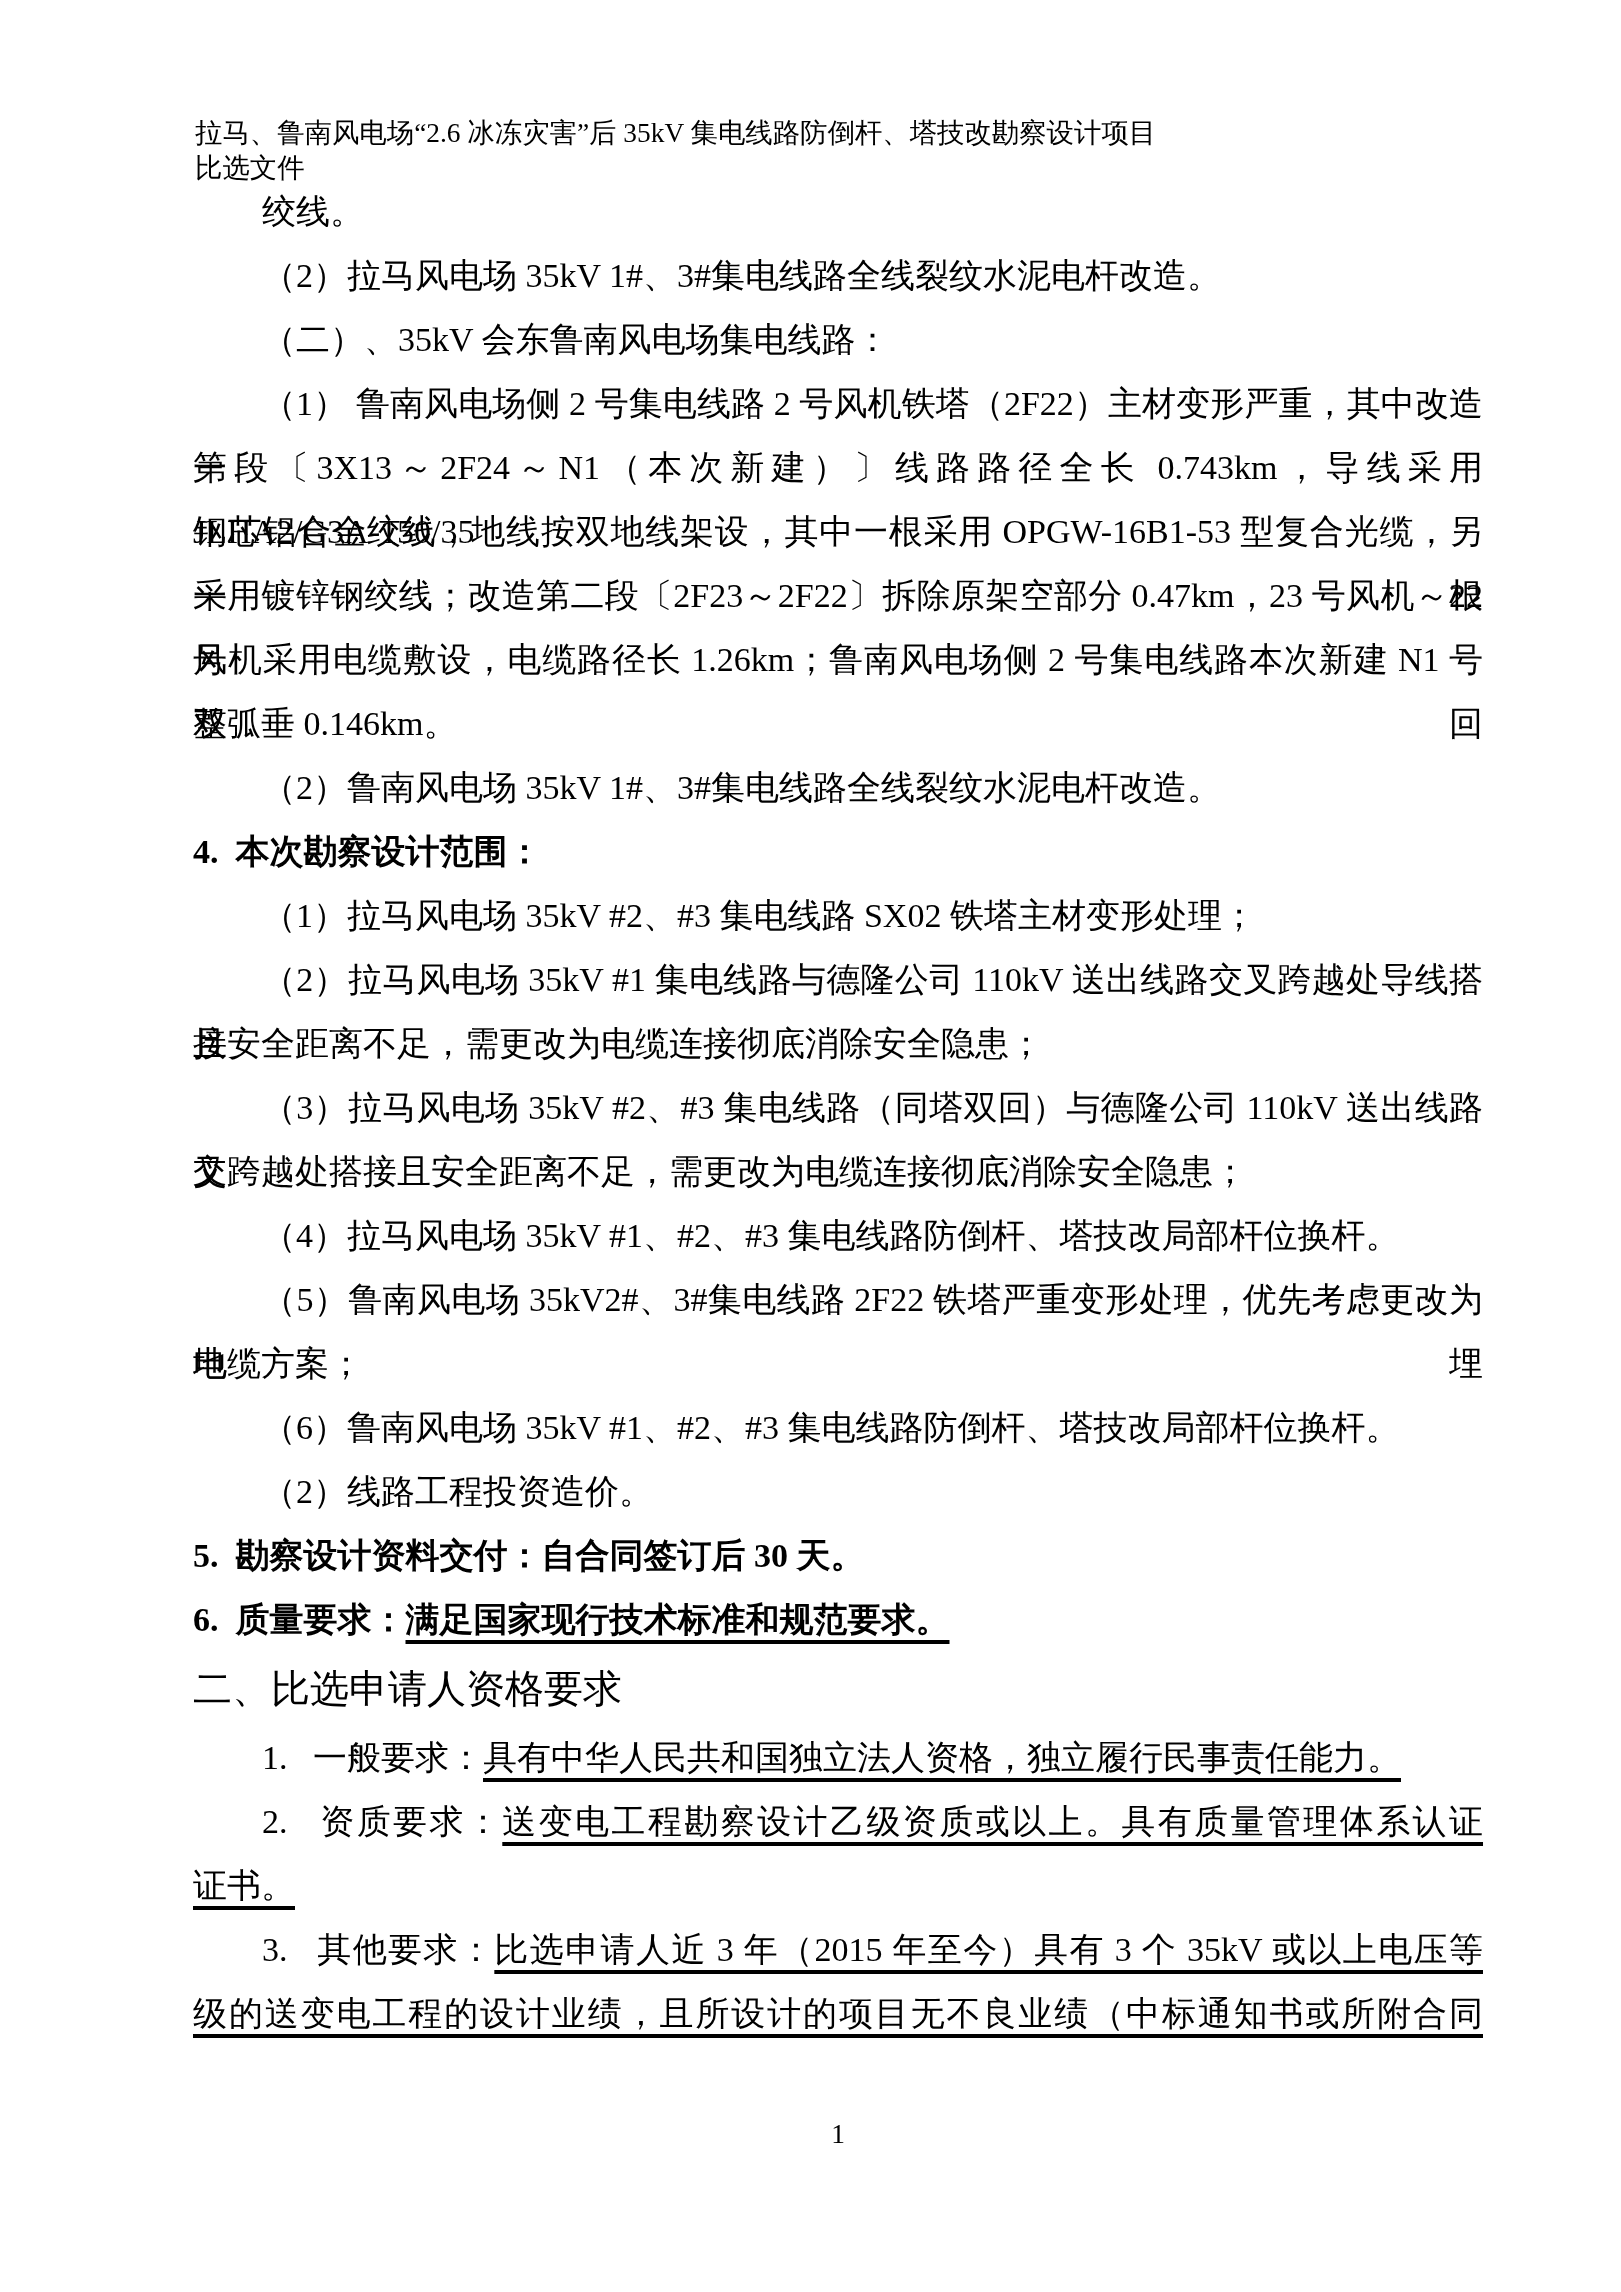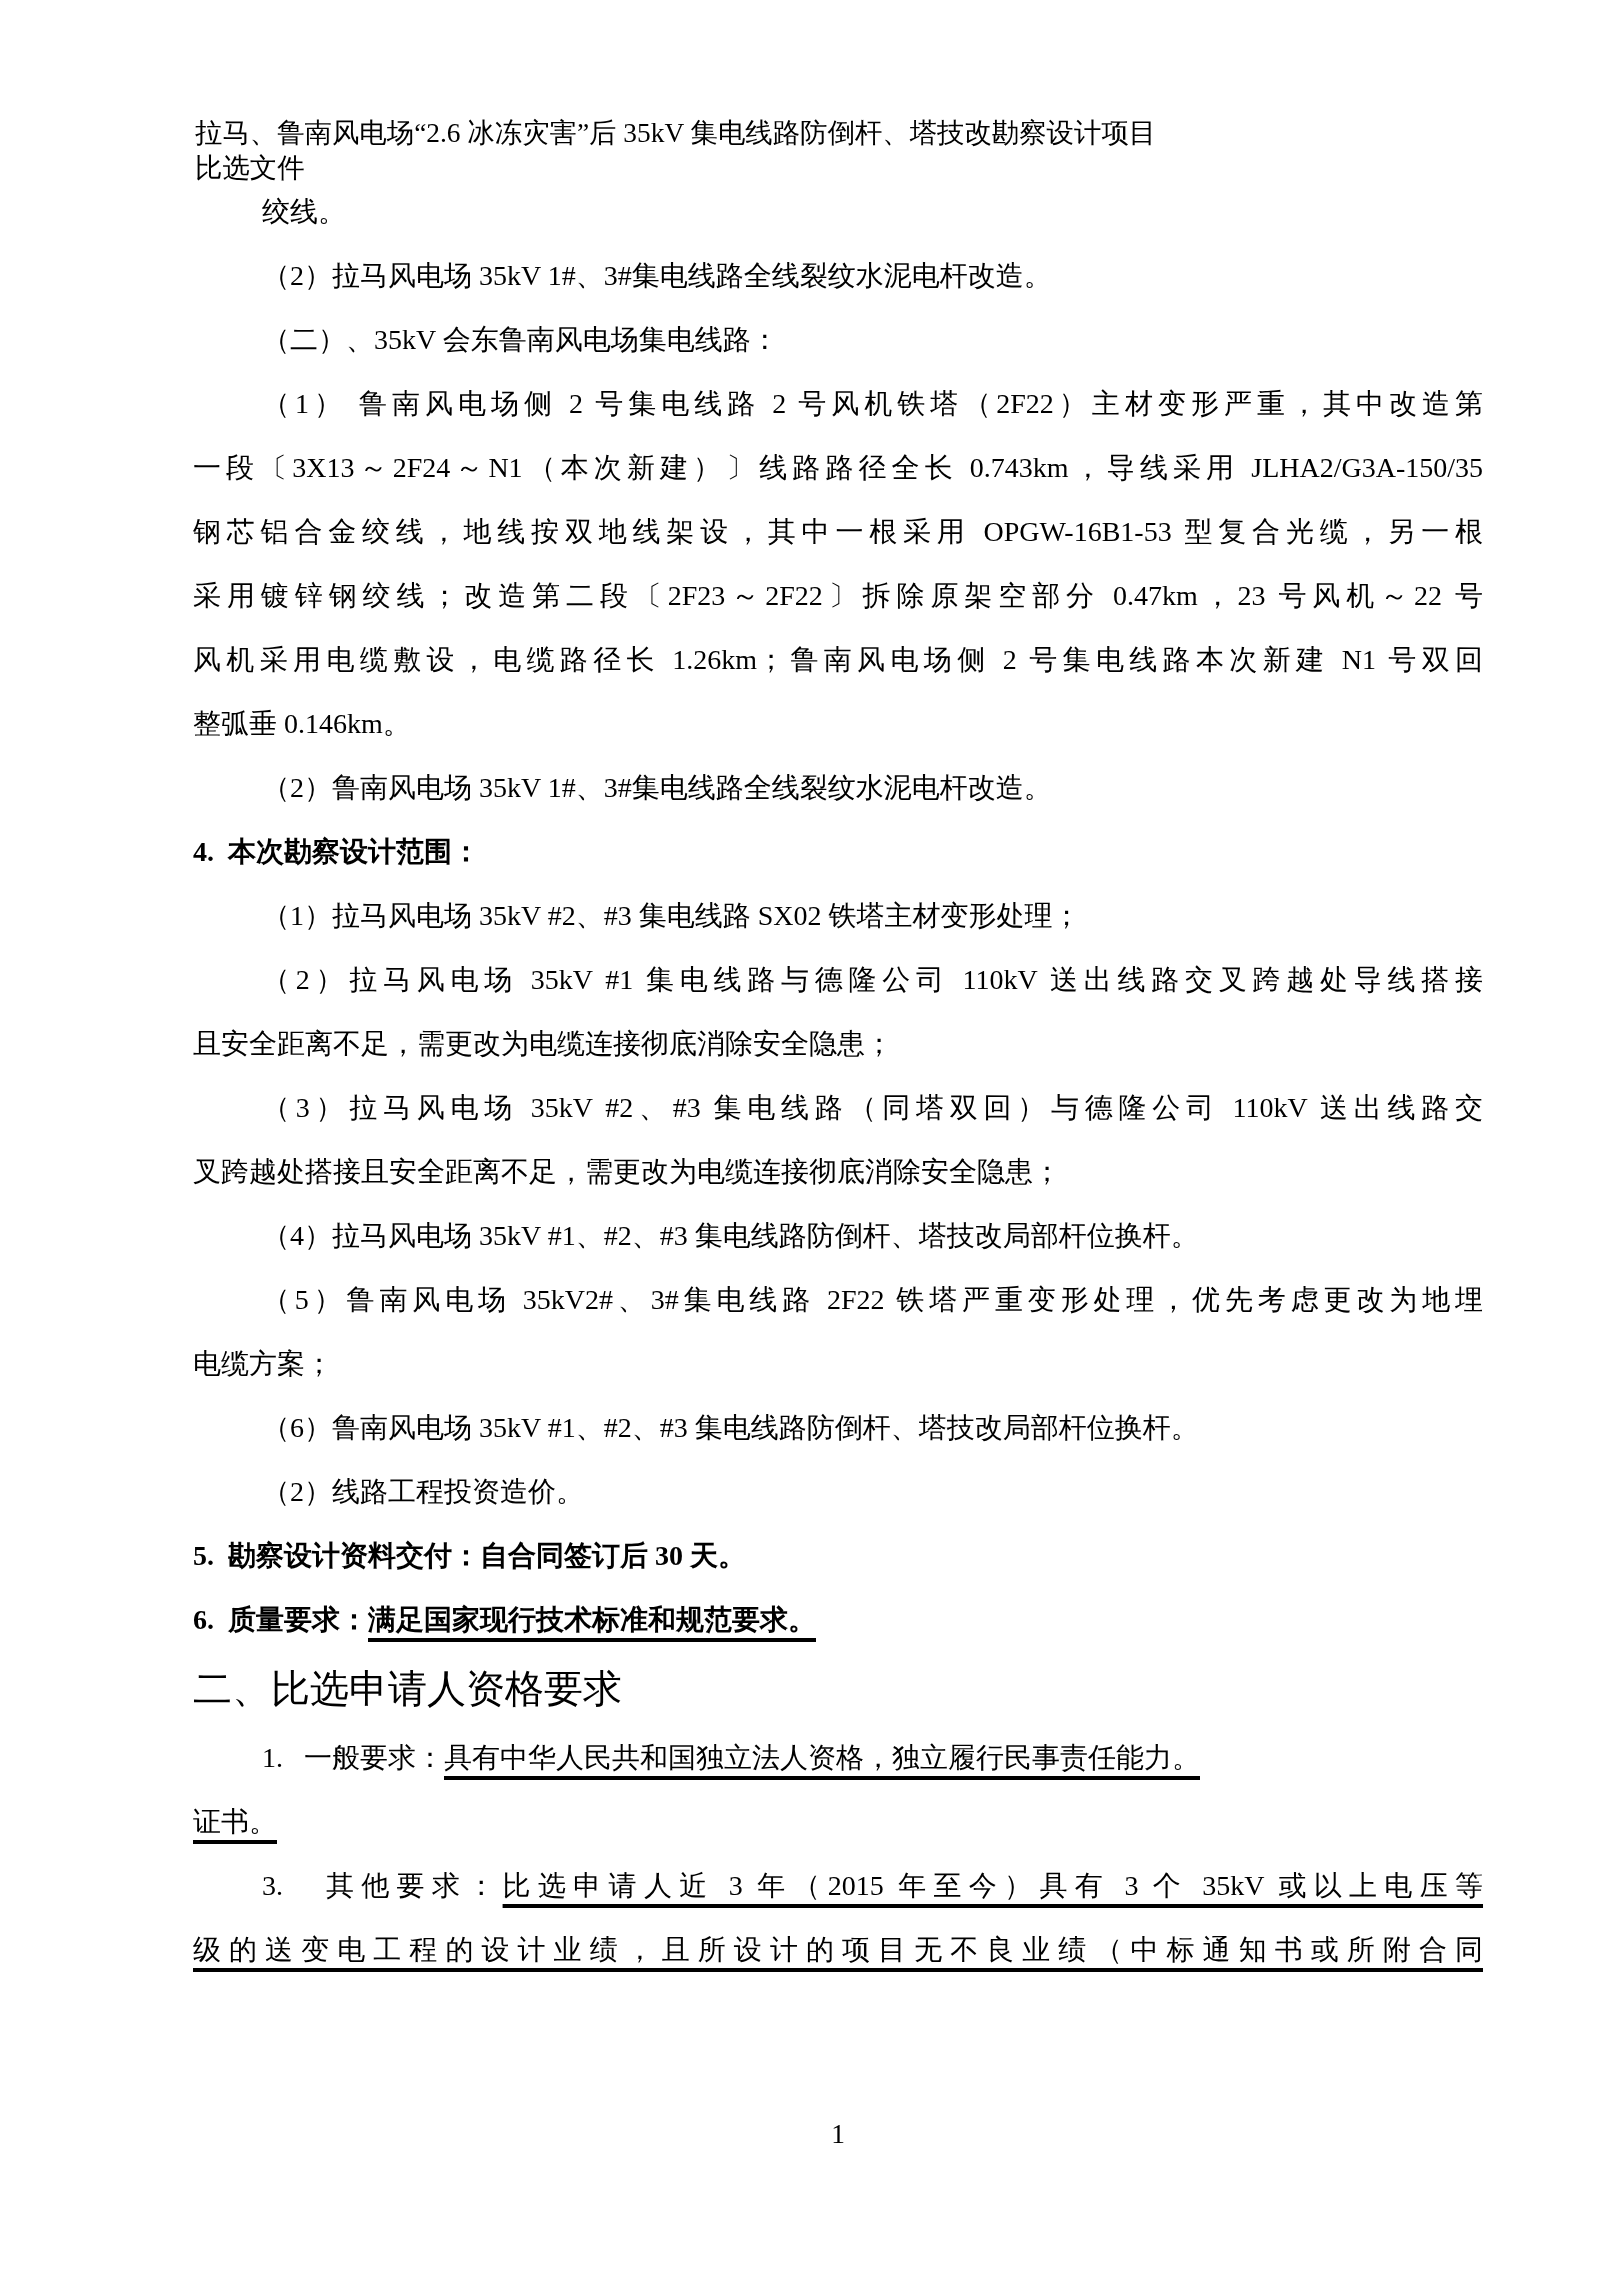--- a/index.html
+++ b/index.html
@@ -31,21 +31,21 @@
   }
   .doc-body {
     position: absolute;
     left: 193px;
     top: 180px;
     width: 1290px;
   }
   .line {
     height: 64px;
     line-height: 64px;
-    font-size: 28px;
+    font-size: 34px;
     letter-spacing: 0px;
     white-space: nowrap;
     overflow: visible;
   }
   .line.justify {
     white-space: normal;
     text-align: justify;
     text-align-last: justify;
   }
   .line.indent {
@@ -105,20 +105,21 @@
       <div class="line"><span class="seg">叉跨越处搭接且安全距离不足，需更改为电缆连接彻底消除安全隐患；</span></div>
       <div class="line indent"><span class="seg">（4）拉马风电场 35kV #1、#2、#3 集电线路防倒杆、塔技改局部杆位换杆。</span></div>
       <div class="line indent justify"><span class="seg">（5）鲁南风电场 35kV2#、3#集电线路 2F22 铁塔严重变形处理，优先考虑更改为地埋</span></div>
       <div class="line"><span class="seg">电缆方案；</span></div>
       <div class="line indent"><span class="seg">（6）鲁南风电场 35kV #1、#2、#3 集电线路防倒杆、塔技改局部杆位换杆。</span></div>
       <div class="line indent"><span class="seg">（2）线路工程投资造价。</span></div>
       <div class="line"><span class="seg b">5.&nbsp; 勘察设计资料交付：自合同签订后 30 天。</span></div>
       <div class="line"><span class="seg b">6.&nbsp; 质量要求：</span><span class="seg b u">满足国家现行技术标准和规范要求。</span></div>
       <div class="line heading"><span class="seg">二、比选申请人资格要求</span></div>
       <div class="line indent"><span class="seg">1.&nbsp;&nbsp;&nbsp;一般要求：</span><span class="seg u" style="padding-right: 25.5px; margin-top: 47px;">具有中华人民共和国独立法人资格，独立履行民事责任能力。</span></div>
+      <div class="line indent justify"><span class="seg">2.&nbsp;&nbsp;&nbsp;资质要求：</span><span class="seg u">送变电工程勘察设计乙级资质或以上。具有质量管理体系认证</span></div>
       <div class="line"><span class="seg u" style="padding-right: 17.6px; text-align: right;">证书。</span></div>
       <div class="line indent justify"><span class="seg">3.&nbsp;&nbsp;&nbsp;其他要求：</span><span class="seg u">比选申请人近 3 年（2015 年至今）具有 3 个 35kV 或以上电压等</span></div>
       <div class="line justify"><span class="seg u">级的送变电工程的设计业绩，且所设计的项目无不良业绩（中标通知书或所附合同</span></div>
     </div>
 
   <div class="page-footer">
     <span>1</span>
   </div>
 
 </div>

